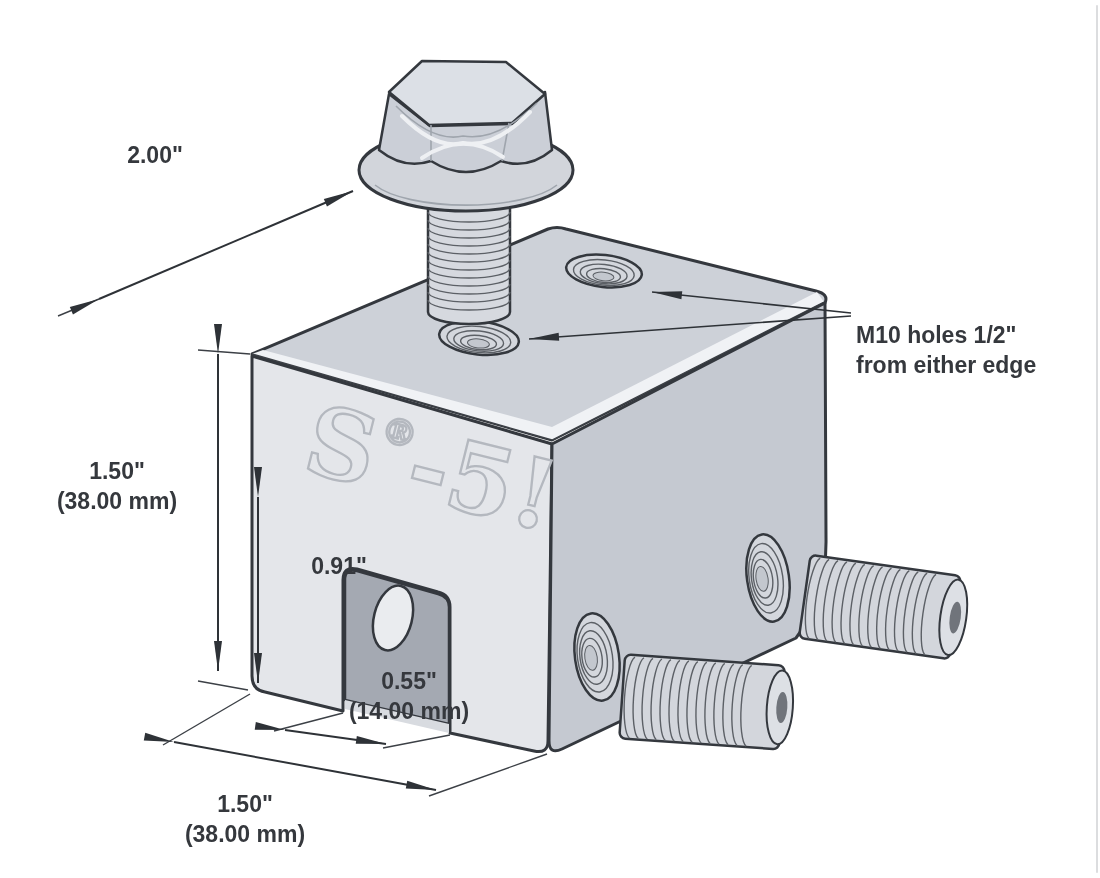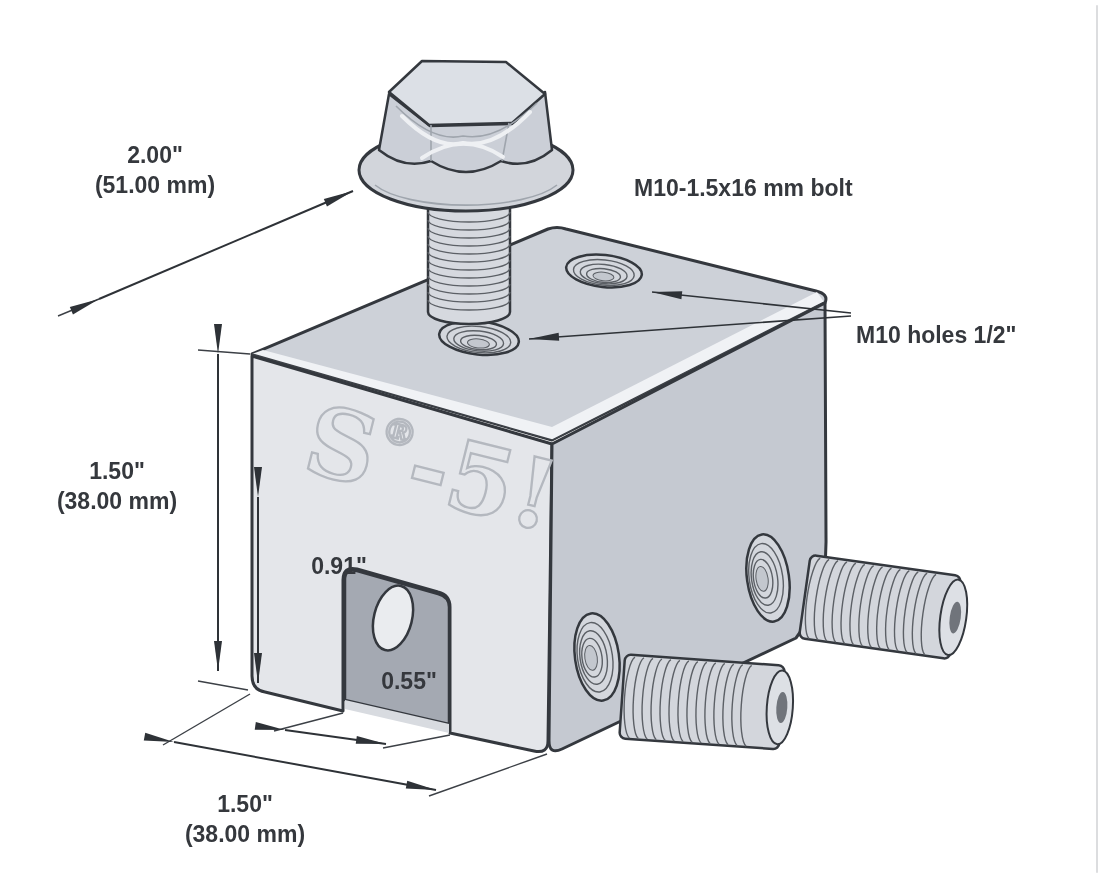--- a/index.html
+++ b/index.html
@@ -150,42 +150,40 @@
   <g>
     <path class="lead" d="M851,313 L652,292" marker-end="url(#ah)"></path>
     <path class="lead" d="M851,316 L529,339" marker-end="url(#ah)"></path>
   </g>
 
   <line x1="1097" y1="6" x2="1097" y2="872" stroke="#dcdddf" stroke-width="2" stroke-linecap="round"></line>
 </svg>
 
 <div class="label" style="left:35px;top:140px;width:240px;">
   <div>2.00"</div>
-  <div>(51.00 mm)</div>
 </div>
 
-<div class="label left" style="left:634px;top:173px;width:300px;">
-  <div>M10-1.5x16 mm bolt</div>
-</div>
 
 <div class="label left" style="left:856px;top:320px;width:240px;">
   <div>M10 holes 1/2"</div>
+  <div>from either edge</div>
 </div>
 
 <div class="label" style="left:7px;top:456px;width:220px;">
   <div>1.50"</div>
   <div>(38.00 mm)</div>
 </div>
 
 <div class="label" style="left:229px;top:551px;width:220px;">
   <div>0.91"</div>
 </div>
 
 <div class="label" style="left:299px;top:666px;width:220px;">
   <div>0.55"</div>
+  <div>(14.00 mm)</div>
 </div>
 
 <div class="label" style="left:135px;top:789px;width:220px;">
   <div>1.50"</div>
   <div>(38.00 mm)</div>
 </div>
 
 </div>
 
 </body></html>

